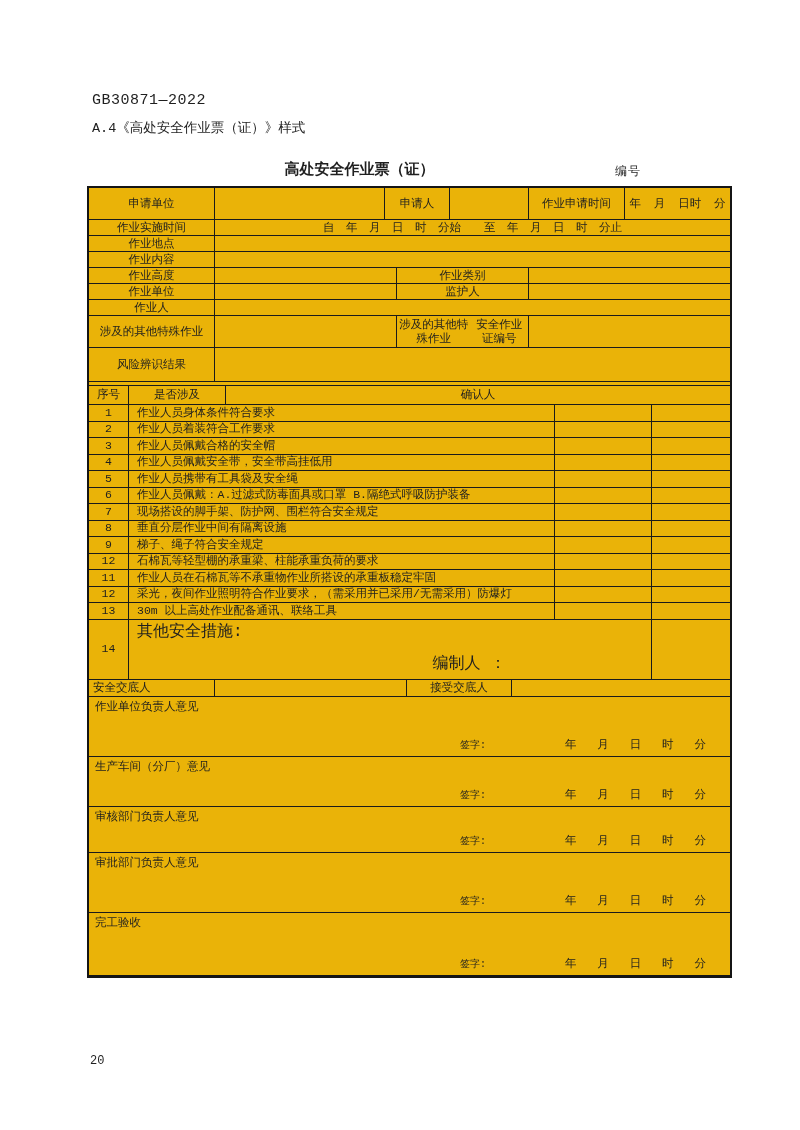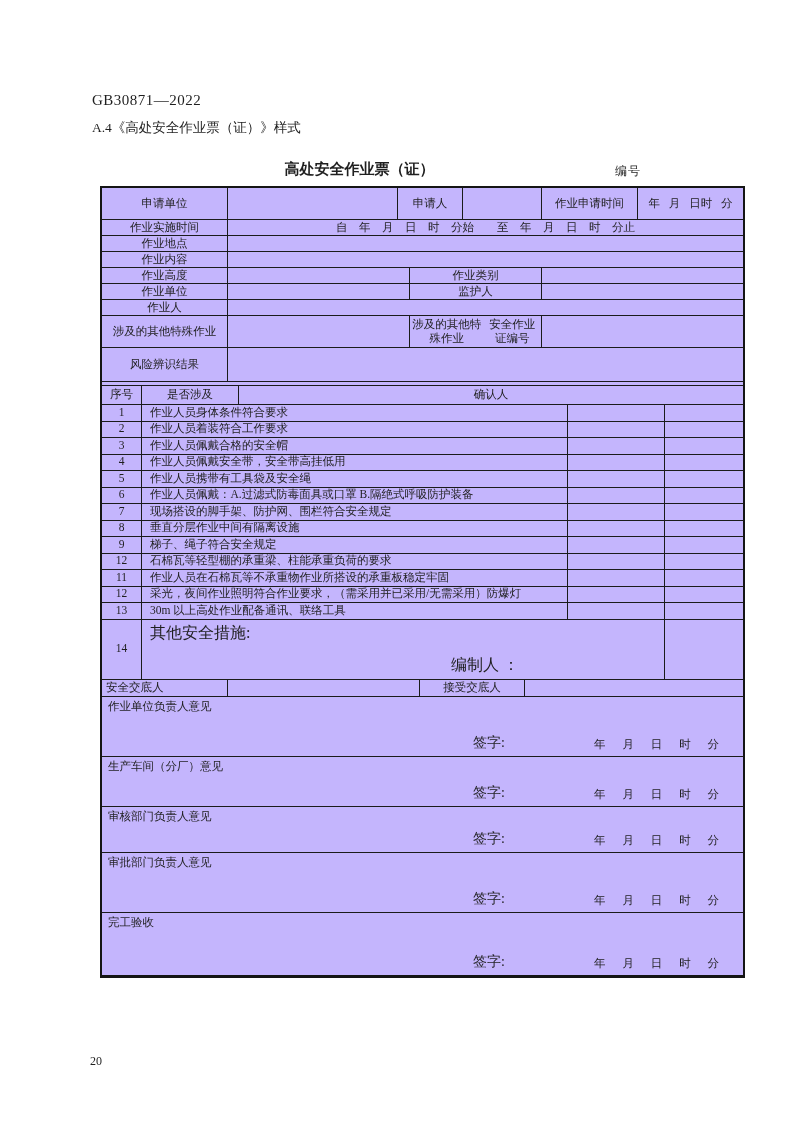--- a/index.html
+++ b/index.html
@@ -1,36 +1,36 @@
 <!DOCTYPE html>
 <html><head>
 <meta charset="utf-8">
 <style>
   html,body{margin:0;padding:0;}
   .sheet{position:relative;width:800px;height:1130px;background:#ffffff;
-         font-family:Liberation Serif, serif;color:#1f1f1f;overflow:hidden;}
+         font-family:Liberation Mono, monospace;color:#1f1f1f;overflow:hidden;}
   .hdr-std{position:absolute;left:92px;top:92px;font-size:15px;letter-spacing:.5px;}
   .hdr-sec{position:absolute;left:92px;top:119px;font-size:13.5px;}
   .title-wrap{position:absolute;left:92px;top:158px;width:645px;height:26px;}
   .form-title{position:absolute;left:0;right:110px;text-align:center;font-size:15px;font-weight:bold;top:2px;}
   .form-no{position:absolute;left:523px;top:5px;font-size:12px;letter-spacing:1px;}
-  .ftable{position:absolute;left:100px;top:186px;width:645px;height:792px;box-sizing:border-box;
-          border:2px solid #151515;border-bottom-width:3px;display:flex;flex-direction:column;background:#c4b5fd;}
+  .ftable{position:absolute;left:87px;top:186px;width:645px;height:792px;box-sizing:border-box;
+          border:2px solid #151515;border-bottom-width:3px;display:flex;flex-direction:column;background:#eab308;}
   .tr{display:flex;border-bottom:1px solid #1b1b1b;box-sizing:border-box;flex-shrink:0;min-height:0;}
   .tr.nb{border-bottom:none;}
   .td{border-right:1px solid #1b1b1b;box-sizing:border-box;display:flex;align-items:center;
       justify-content:center;font-size:11.5px;line-height:1.2;flex-shrink:0;overflow:hidden;text-align:center;}
   .td:last-child{border-right:none;}
   .fill{flex:1 1 auto;}
   .left{justify-content:flex-start;text-align:left;padding-left:8px;}
   .col{flex-direction:row;}
   .ws6{word-spacing:6px;}
   .rel{position:relative;display:block;}
   .sec-title{position:absolute;left:6px;top:3px;font-size:11.5px;}
-  .sign-label{position:absolute;left:371px;bottom:4px;font-size:14px;}
+  .sign-label{position:absolute;left:371px;bottom:4px;font-size:10px;}
   .sign-date{position:absolute;right:24px;bottom:4px;font-size:11.5px;word-spacing:14px;}
   .other-label{position:absolute;left:8px;top:3px;font-size:16px;}
   .preparer{position:absolute;right:145px;bottom:4px;font-size:16px;margin-left:27px;}
   .page-no{position:absolute;left:90px;top:1054px;font-size:12px;}
 </style>
 </head>
 <body>
 
 <div class="sheet">
 

